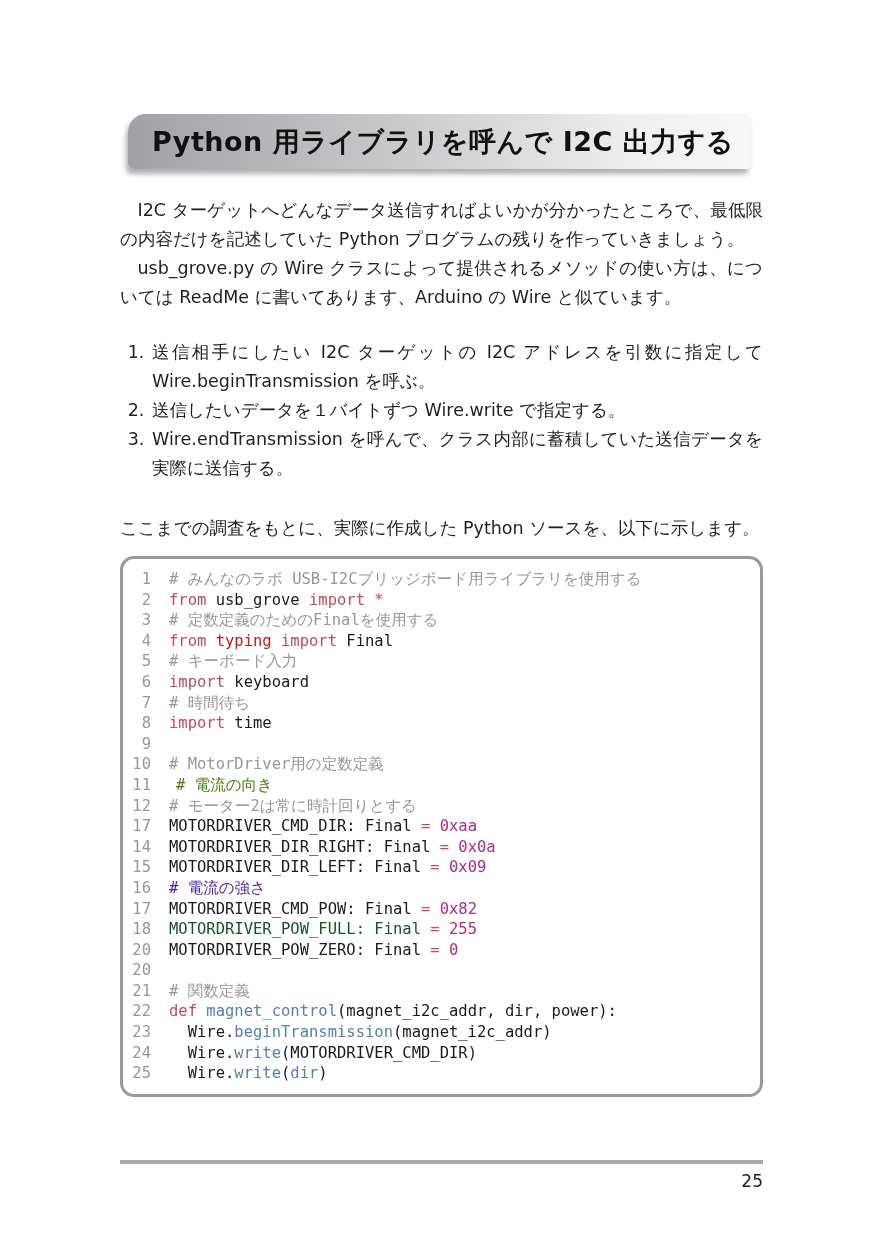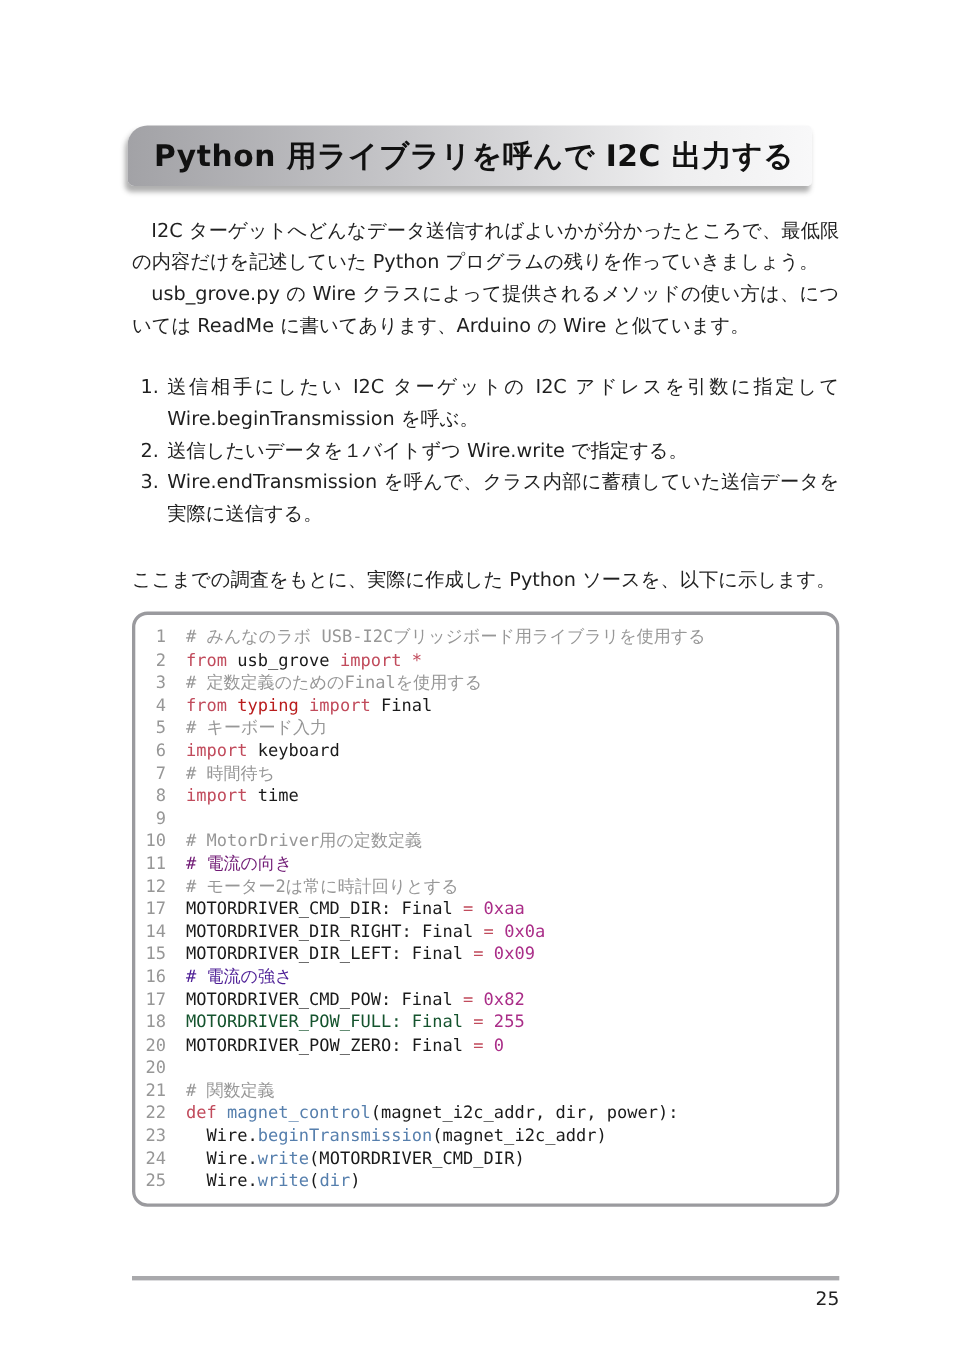--- a/index.html
+++ b/index.html
@@ -13,21 +13,21 @@
     height: 1241px;
     background: #ffffff;
     overflow: hidden;
     font-family: "DejaVu Sans", sans-serif;
     color: #1f1f1f;
   }
 
   
   .title-bar {
     position: absolute;
-    left: 116px;
+    left: 128px;
     top: 114px;
     width: 622px;
     height: 55px;
     box-sizing: border-box;
     background: linear-gradient(to right, #a2a2a6 0%, #c6c6c9 40%, #eeeeef 80%, #f8f8f9 100%);
     border-radius: 18px 4px 4px 6px;
     box-shadow: -2px 5px 5px rgba(80,80,80,0.45);
     display: flex;
     align-items: center;
     padding-left: 24px;
@@ -137,21 +137,21 @@
         <div class="code-line"><span class="ln" style="color: rgb(151, 151, 151);">1</span><span class="code-text"><span style="color: rgb(151, 151, 151);"># みんなのラボ USB-I2Cブリッジボード用ライブラリを使用する</span></span></div>
         <div class="code-line"><span class="ln" style="color: rgb(151, 151, 151);">2</span><span class="code-text"><span style="color: rgb(193, 75, 92);">from</span><span style="color: rgb(26, 26, 26);"> usb_grove </span><span style="color: rgb(193, 75, 92);">import</span><span style="color: rgb(193, 75, 92);"> *</span></span></div>
         <div class="code-line"><span class="ln" style="color: rgb(151, 151, 151);">3</span><span class="code-text"><span style="color: rgb(151, 151, 151);"># 定数定義のためのFinalを使用する</span></span></div>
         <div class="code-line"><span class="ln" style="color: rgb(151, 151, 151);">4</span><span class="code-text"><span style="color: rgb(193, 75, 92);">from</span><span style="color: #b91c1c;"> typing </span><span style="color: rgb(193, 75, 92);">import</span><span style="color: rgb(26, 26, 26);"> Final</span></span></div>
         <div class="code-line"><span class="ln" style="color: rgb(151, 151, 151);">5</span><span class="code-text"><span style="color: rgb(151, 151, 151);"># キーボード入力</span></span></div>
         <div class="code-line"><span class="ln" style="color: rgb(151, 151, 151);">6</span><span class="code-text"><span style="color: rgb(193, 75, 92);">import</span><span style="color: rgb(26, 26, 26);"> keyboard</span></span></div>
         <div class="code-line"><span class="ln" style="color: rgb(151, 151, 151);">7</span><span class="code-text"><span style="color: rgb(151, 151, 151);"># 時間待ち</span></span></div>
         <div class="code-line"><span class="ln" style="color: rgb(151, 151, 151);">8</span><span class="code-text"><span style="color: rgb(193, 75, 92);">import</span><span style="color: rgb(26, 26, 26);"> time</span></span></div>
         <div class="code-line"><span class="ln" style="color: rgb(151, 151, 151);">9</span><span class="code-text"></span></div>
         <div class="code-line"><span class="ln" style="color: rgb(151, 151, 151);">10</span><span class="code-text"><span style="color: rgb(151, 151, 151);"># MotorDriver用の定数定義</span></span></div>
-        <div class="code-line"><span class="ln" style="color: rgb(151, 151, 151);">11</span><span class="code-text"><span style="color: #701a75;"># 電流の向き</span></span></div>
+        <div class="code-line"><span class="ln" style="color: rgb(151, 151, 151);">11</span><span class="code-text"><span style="color: #4d7c0f; margin-left: 7px;"># 電流の向き</span></span></div>
         <div class="code-line"><span class="ln" style="color: rgb(151, 151, 151);">12</span><span class="code-text"><span style="color: rgb(151, 151, 151);"># モーター2は常に時計回りとする</span></span></div>
         <div class="code-line"><span class="ln" style="color: rgb(151, 151, 151);">17</span><span class="code-text"><span style="color: rgb(26, 26, 26);">MOTORDRIVER_CMD_DIR: Final </span><span style="color: rgb(193, 75, 92);">= </span><span style="color: rgb(170, 45, 136);">0xaa</span></span></div>
         <div class="code-line"><span class="ln" style="color: rgb(151, 151, 151);">14</span><span class="code-text"><span style="color: rgb(26, 26, 26);">MOTORDRIVER_DIR_RIGHT: Final </span><span style="color: rgb(193, 75, 92);">= </span><span style="color: rgb(170, 45, 136);">0x0a</span></span></div>
         <div class="code-line"><span class="ln" style="color: rgb(151, 151, 151);">15</span><span class="code-text"><span style="color: rgb(26, 26, 26);">MOTORDRIVER_DIR_LEFT: Final </span><span style="color: rgb(193, 75, 92);">= </span><span style="color: rgb(170, 45, 136);">0x09</span></span></div>
         <div class="code-line"><span class="ln" style="color: rgb(151, 151, 151);">16</span><span class="code-text"><span style="color: #4c1d95;"># 電流の強さ</span></span></div>
         <div class="code-line"><span class="ln" style="color: rgb(151, 151, 151);">17</span><span class="code-text"><span style="color: rgb(26, 26, 26);">MOTORDRIVER_CMD_POW: Final </span><span style="color: rgb(193, 75, 92);">= </span><span style="color: rgb(170, 45, 136);">0x82</span></span></div>
         <div class="code-line"><span class="ln" style="color: rgb(151, 151, 151);">18</span><span class="code-text"><span style="color: #14532d;">MOTORDRIVER_POW_FULL: Final </span><span style="color: rgb(193, 75, 92);">= </span><span style="color: rgb(170, 45, 136);">255</span></span></div>
         <div class="code-line"><span class="ln" style="color: rgb(151, 151, 151);">20</span><span class="code-text"><span style="color: rgb(26, 26, 26);">MOTORDRIVER_POW_ZERO: Final </span><span style="color: rgb(193, 75, 92);">= </span><span style="color: rgb(170, 45, 136);">0</span></span></div>
         <div class="code-line"><span class="ln" style="color: rgb(151, 151, 151);">20</span><span class="code-text"></span></div>
         <div class="code-line"><span class="ln" style="color: rgb(151, 151, 151);">21</span><span class="code-text"><span style="color: rgb(151, 151, 151);"># 関数定義</span></span></div>

